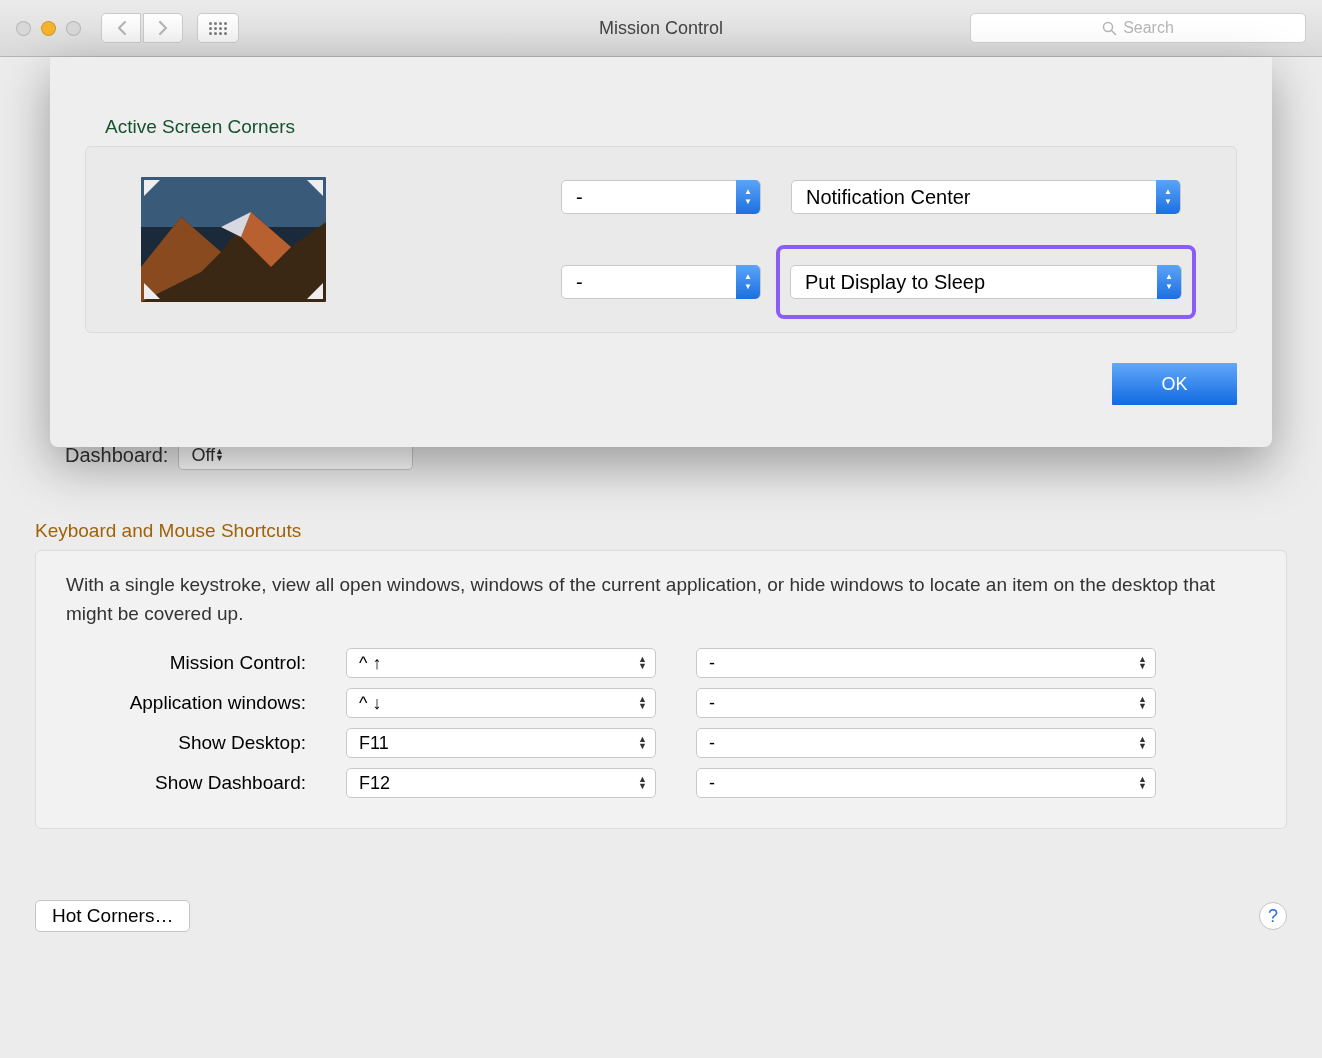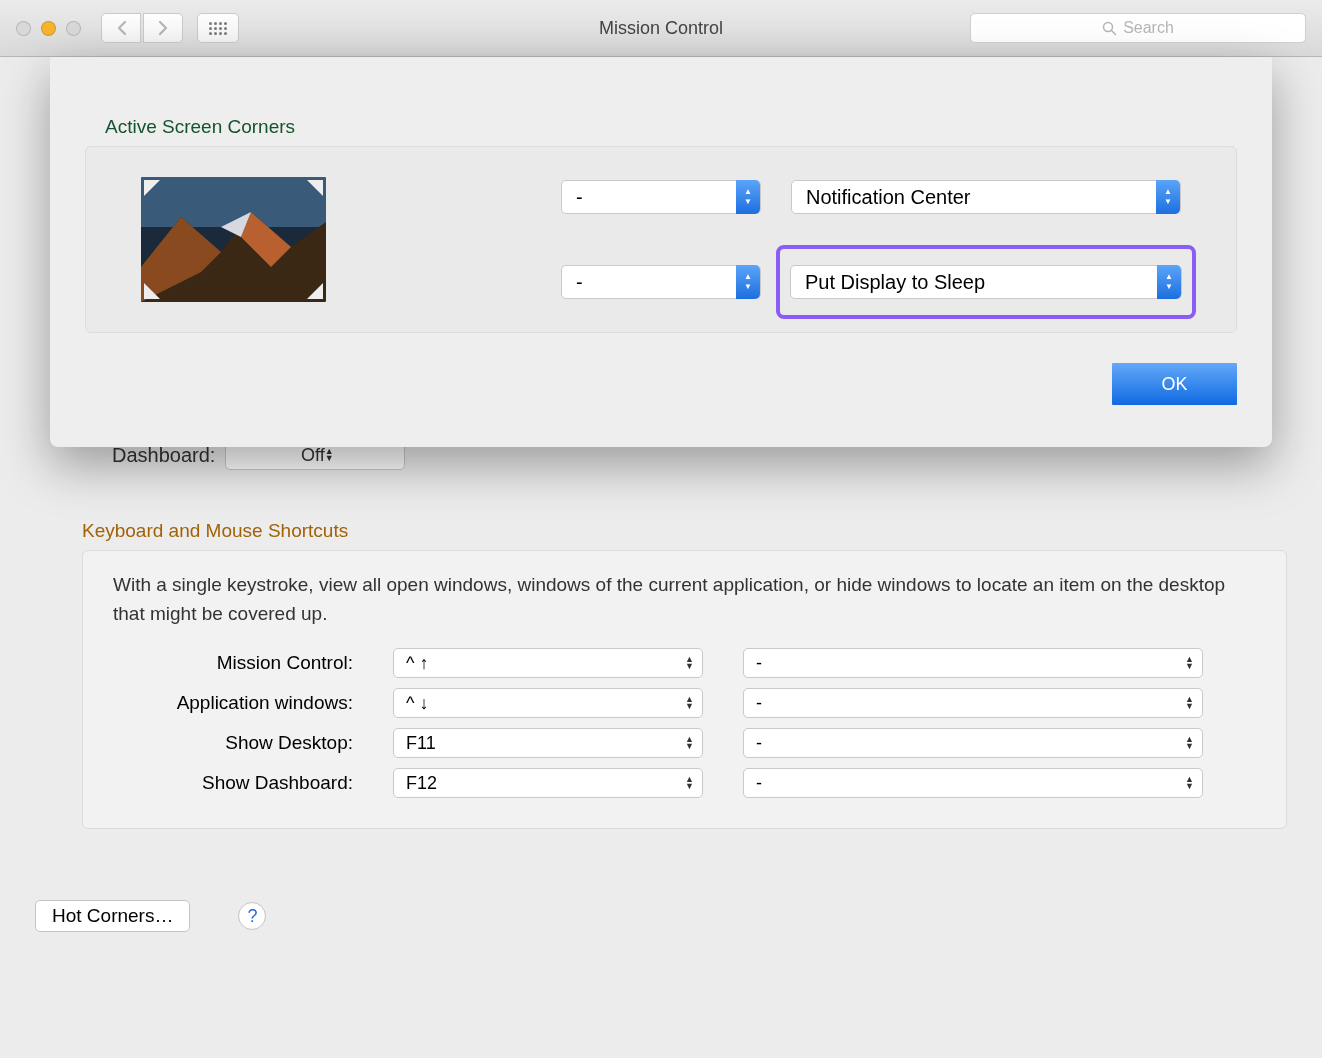--- a/index.html
+++ b/index.html
@@ -16,33 +16,33 @@
 .nav-btn { width: 40px; height: 30px; background: linear-gradient(to bottom, #fefefe, #f3f3f3); border: 1px solid #c9c9c9; border-radius: 5px; display: flex; align-items: center; justify-content: center; color: #aaa; }
 .nav-btn:first-child { border-top-right-radius: 0; border-bottom-right-radius: 0; }
 .nav-btn:last-child { border-top-left-radius: 0; border-bottom-left-radius: 0; }
 .grid-btn { width: 42px; height: 30px; margin-left: 14px; background: linear-gradient(to bottom, #fefefe, #f3f3f3); border: 1px solid #c9c9c9; border-radius: 5px; display: flex; align-items: center; justify-content: center; }
 .grid-dots { display: grid; grid-template-columns: repeat(4, 3px); grid-template-rows: repeat(3, 3px); gap: 2px; }
 .grid-dots span { background: #7a7a7a; border-radius: 50%; }
 .title { position: absolute; left: 50%; transform: translateX(-50%); font-size: 18px; color: #444; }
 .search-box { margin-left: auto; width: 336px; height: 30px; background: #fff; border: 1px solid #cfcfcf; border-radius: 5px; display: flex; align-items: center; justify-content: center; color: #b6b6b6; gap: 6px; font-size: 16px; }
 
 
-.back-panel { position: absolute; top: 440px; left: 35px; right: 35px; margin-left: 47px; }
+.back-panel { position: absolute; top: 440px; left: 35px; right: 35px; }
 .dashboard-row { display: flex; align-items: center; gap: 10px; font-size: 20px; color: #333; margin-bottom: 50px; margin-left: 30px;}
-.dash-select { width: 180px; height: 30px; background: #fff; border: 1px solid #c9c9c9; border-radius: 5px; display: flex; align-items: center; justify-content: center; padding: 0 8px 0 12px; font-size: 18px; }
+.dash-select { width: 235px; height: 30px; background: #fff; border: 1px solid #c9c9c9; border-radius: 5px; display: flex; align-items: center; justify-content: flex-start; padding: 0 8px 0 12px; font-size: 18px; }
 
 .kbm-label { font-size: 19px; color: #a16207; margin-bottom: 8px; }
 .kbm-box { background: #f2f2f2; border: 1px solid #dcdcdc; border-radius: 6px; padding: 20px 30px 30px 30px; }
 .kbm-description { font-size: 19px; color: #333; line-height: 1.5; margin-bottom: 20px; }
 .kbm-grid { display: grid; grid-template-columns: 240px 310px 460px; gap: 10px 40px; align-items: center; }
 .kbm-label-cell { text-align: right; font-size: 19px; }
 .kbm-select { height: 30px; background: #fff; border: 1px solid #c9c9c9; border-radius: 5px; display: flex; align-items: center; justify-content: space-between; padding: 0 8px 0 12px; font-size: 18px; }
 .kbm-footer { text-align: center; margin-top: 28px; font-size: 19px; }
 
-.bottom-bar { position: absolute; left: 35px; right: 35px; top: 900px; display: flex; align-items: center; justify-content: flex-start; gap: 48px; }
+.bottom-bar { position: absolute; left: 35px; right: 35px; top: 900px; display: flex; align-items: center; justify-content: space-between; }
 .hot-corners-btn { background: #fff; border: 1px solid #c4c4c4; border-radius: 5px; padding: 4px 16px; font-size: 19px; }
 .help-btn { width: 28px; height: 28px; border-radius: 50%; border: 1px solid #c4c4c4; background: #fff; color: #2a6cd4; font-size: 18px; display: flex; align-items: center; justify-content: center; }
 
 
 .sheet { position: absolute; top: 57px; left: 50px; right: 50px; height: 390px; background: #eeeeee; border-bottom-left-radius: 8px; border-bottom-right-radius: 8px; box-shadow: 0 18px 50px rgba(0,0,0,0.35); padding: 35px 35px 20px 35px; z-index: 10; }
 .sheet-label { font-size: 19px; color: #14532d; margin-bottom: 8px; margin-left: 20px; margin-top: 24px; }
 .corners-box { background: #eaeaea; border: 1px solid #dcdcdc; border-radius: 6px; padding: 30px 20px; display: grid; grid-template-columns: 390px 200px 390px; grid-template-rows: 40px 40px; gap: 45px 30px; align-items: center; justify-content: center; }
 .corner-select { height: 34px; background: #fff; border: 1px solid #c9c9c9; border-radius: 5px; display: flex; align-items: center; justify-content: space-between; padding: 0 0 0 14px; font-size: 20px; position: relative; }
 .blue-stepper { width: 24px; height: 34px; background: linear-gradient(to bottom, #5aa4f8, #1d6fe0); border-top-right-radius: 5px; border-bottom-right-radius: 5px; display: flex; flex-direction: column; align-items: center; justify-content: center; color: #fff; font-size: 8px; line-height: 8px; gap:2px;}
 .highlight-box { border: 4px solid #8b5cf6; border-radius: 8px; padding: 16px 10px; margin: -13px -15px; }

